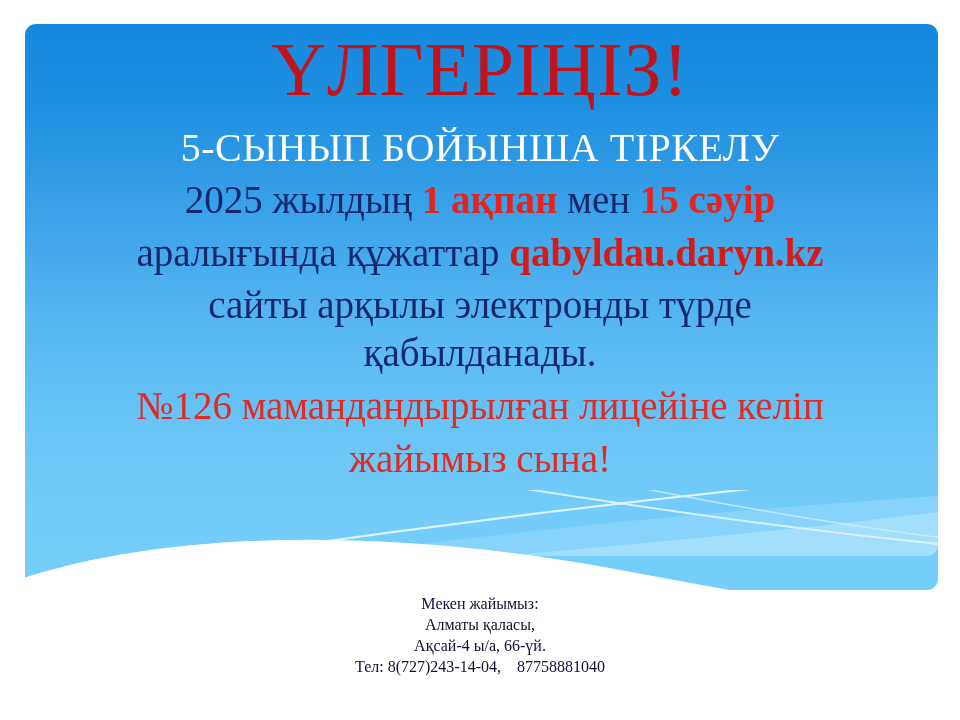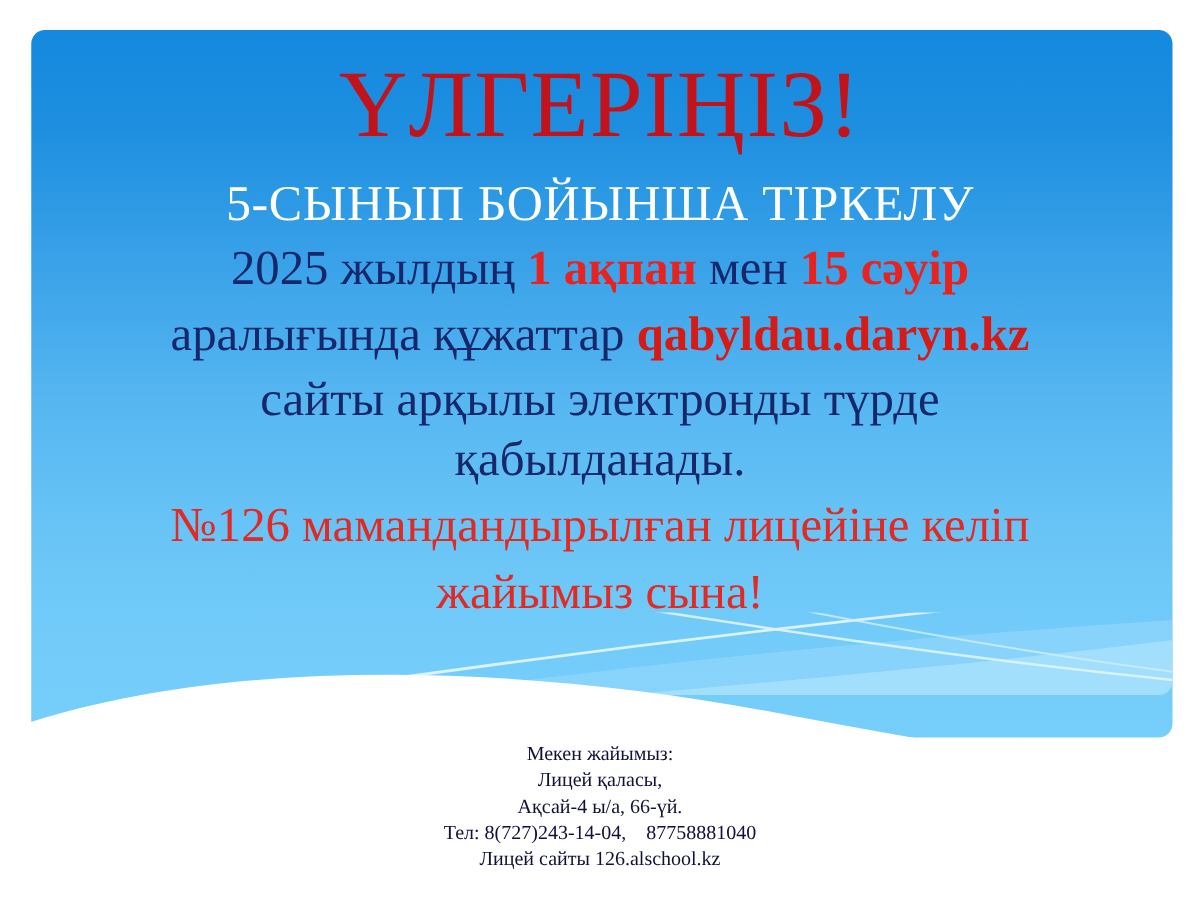--- a/index.html
+++ b/index.html
@@ -60,21 +60,21 @@
     width: 960px;
     text-align: center;
   }
 
   .headline {
     color: #C3131A;
     font-size: 76px;
     line-height: 1.0;
     letter-spacing: 1px;
     margin: 0;
-    padding-top: 46px;
+    padding-top: 31px;
     font-weight: normal;
     font-family: "Liberation Serif", "DejaVu Serif", serif;
     text-align: center;
   }
 
   .subhead {
     color: #FFFFFF;
     font-size: 40px;
     font-weight: normal;
     letter-spacing: 0.5px;
@@ -172,19 +172,18 @@
 
     <div class="body-line tight">қабылданады.</div>
 
     <div class="callout">№126 мамандандырылған лицейіне келіп</div>
 
     <div class="callout">жайымыз сына!</div>
   </div>
 
   <div id="footer">
     <div>Мекен жайымыз:</div>
-    <div>Лицей қаласы,</div>
+    <div>Алматы қаласы,</div>
     <div>Ақсай-4 ы/а, 66-үй.</div>
     <div>Тел: 8(727)243-14-04,    87758881040</div>
-    <div>Лицей сайты 126.alschool.kz</div>
   </div>
 
 </div>
 
 </body></html>

